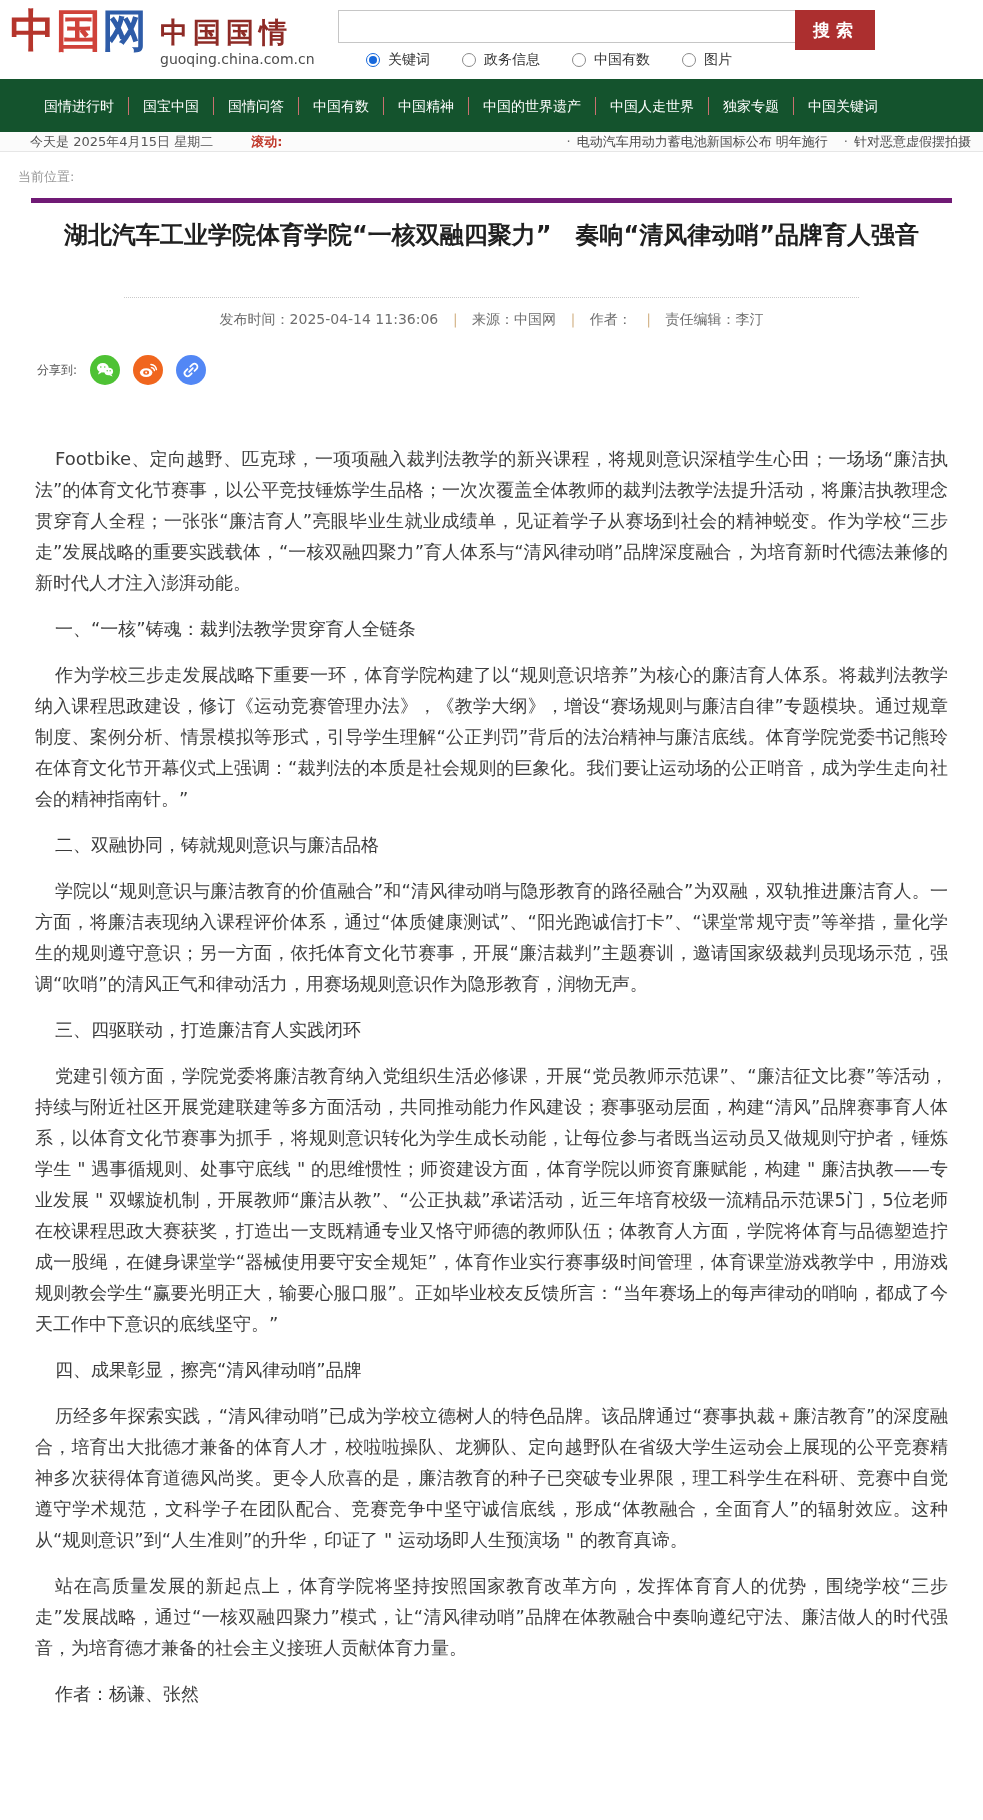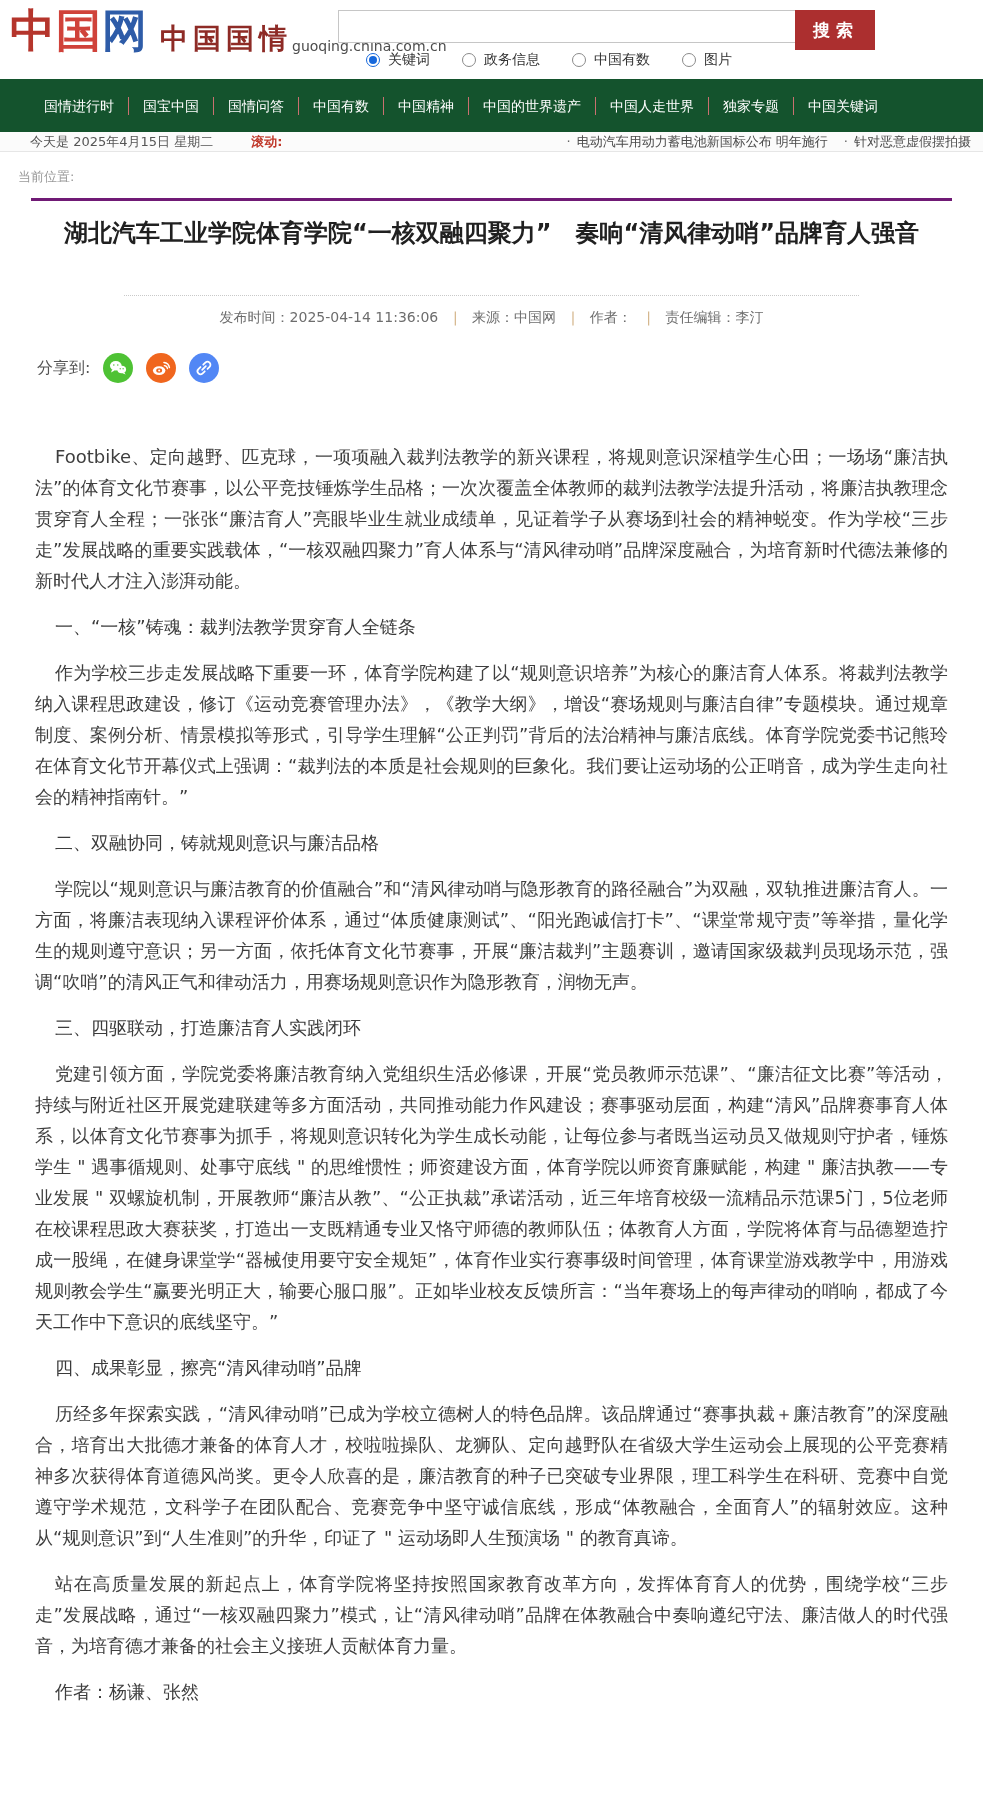--- a/index.html
+++ b/index.html
@@ -4,26 +4,26 @@
 <style>
   * { box-sizing: border-box; }
   html,body { margin:0; padding:0; }
   body {
     width:983px; background:#fff; color:#333;
     font-family:"DejaVu Sans", sans-serif;
   }
 
   
   .header { position:relative; height:79px; background:#fff; }
-  .logo { position:absolute; left:10px; top:2px; display:flex; align-items:center; cursor:pointer; }
+  .logo { position:absolute; left:10px; top:2px; display:flex; align-items:flex-start; cursor:pointer; }
   .logo-main { font-weight:bold; font-size:45px; line-height:58px; letter-spacing:1px; }
   .logo-zhong { color:#b5352c; }
   .logo-guo   { color:#d0423a; }
   .logo-wang  { color:#2e5ca8; }
-  .logo-right { margin-left:12px; display:flex; flex-direction:row; margin-top:16px; }
+  .logo-right { margin-left:12px; display:flex; flex-direction:column; margin-top:16px; }
   .logo-cn { color:#8e2b26; font-weight:bold; font-size:28px; letter-spacing:5px; line-height:30px; white-space:nowrap; }
   .logo-domain { color:#4c4c4c; font-size:14px; margin-top:3px; align-self:flex-end; }
 
   .search-wrap { position:absolute; left:338px; top:10px; display:flex; }
   .search-input {
     width:457px; height:33px; border:1px solid #c6c6c6; border-right:none;
     outline:none; padding:0 8px; font-size:14px; font-family:inherit;
   }
   .search-btn {
     width:80px; height:40px; background:#ac2f2f; color:#fff; border:none;
@@ -57,33 +57,33 @@
   }
   .ticker-label { color:#c0392b; font-weight:bold; margin-left:38px; }
   .ticker-items { margin-left:auto; display:flex; gap:16px; overflow:hidden; }
   .ticker-item { color:#4a4a4a; cursor:pointer; display:flex; align-items:center; gap:6px; }
   .ticker-bullet { color:#666; }
 
   
   .breadcrumb { margin:16px 0 0 18px; font-size:13px; color:#999; }
 
   
-  .article { margin:12px 31px 0; border-top:3px solid #701a75; padding-bottom:45px; }
+  .article { margin:12px 31px 0; border-top:5px solid #701a75; padding-bottom:45px; }
   .article-title {
     margin:14px 30px 0; text-align:center; font-size:24px; font-weight:bold;
     color:#202020; line-height:36px;
   }
   .meta-row {
     width:735px; margin:44px auto 0; border-top:1px dotted #c9c9c9;
     padding-top:13px; text-align:center; font-size:14px; color:#6d6d6d; white-space:nowrap;
   }
   .meta-sep { color:#c49a5f; margin:0 10px; }
 
   .share-row { margin:26px 0 0 6px; display:flex; align-items:center; }
-  .share-label { font-size:16px; color:#555; }
+  .share-label { font-size:12px; color:#555; }
   .share-icon {
     width:30px; height:30px; border-radius:50%; margin-left:13px;
     display:flex; align-items:center; justify-content:center; cursor:pointer;
   }
   .share-icon svg { display:block; }
   .share-wechat { background:#4ec234; }
   .share-weibo  { background:#f0661e; }
   .share-link   { background:#5287f5; }
 
   .article-body { margin-top:58px; padding:0 4px; }

